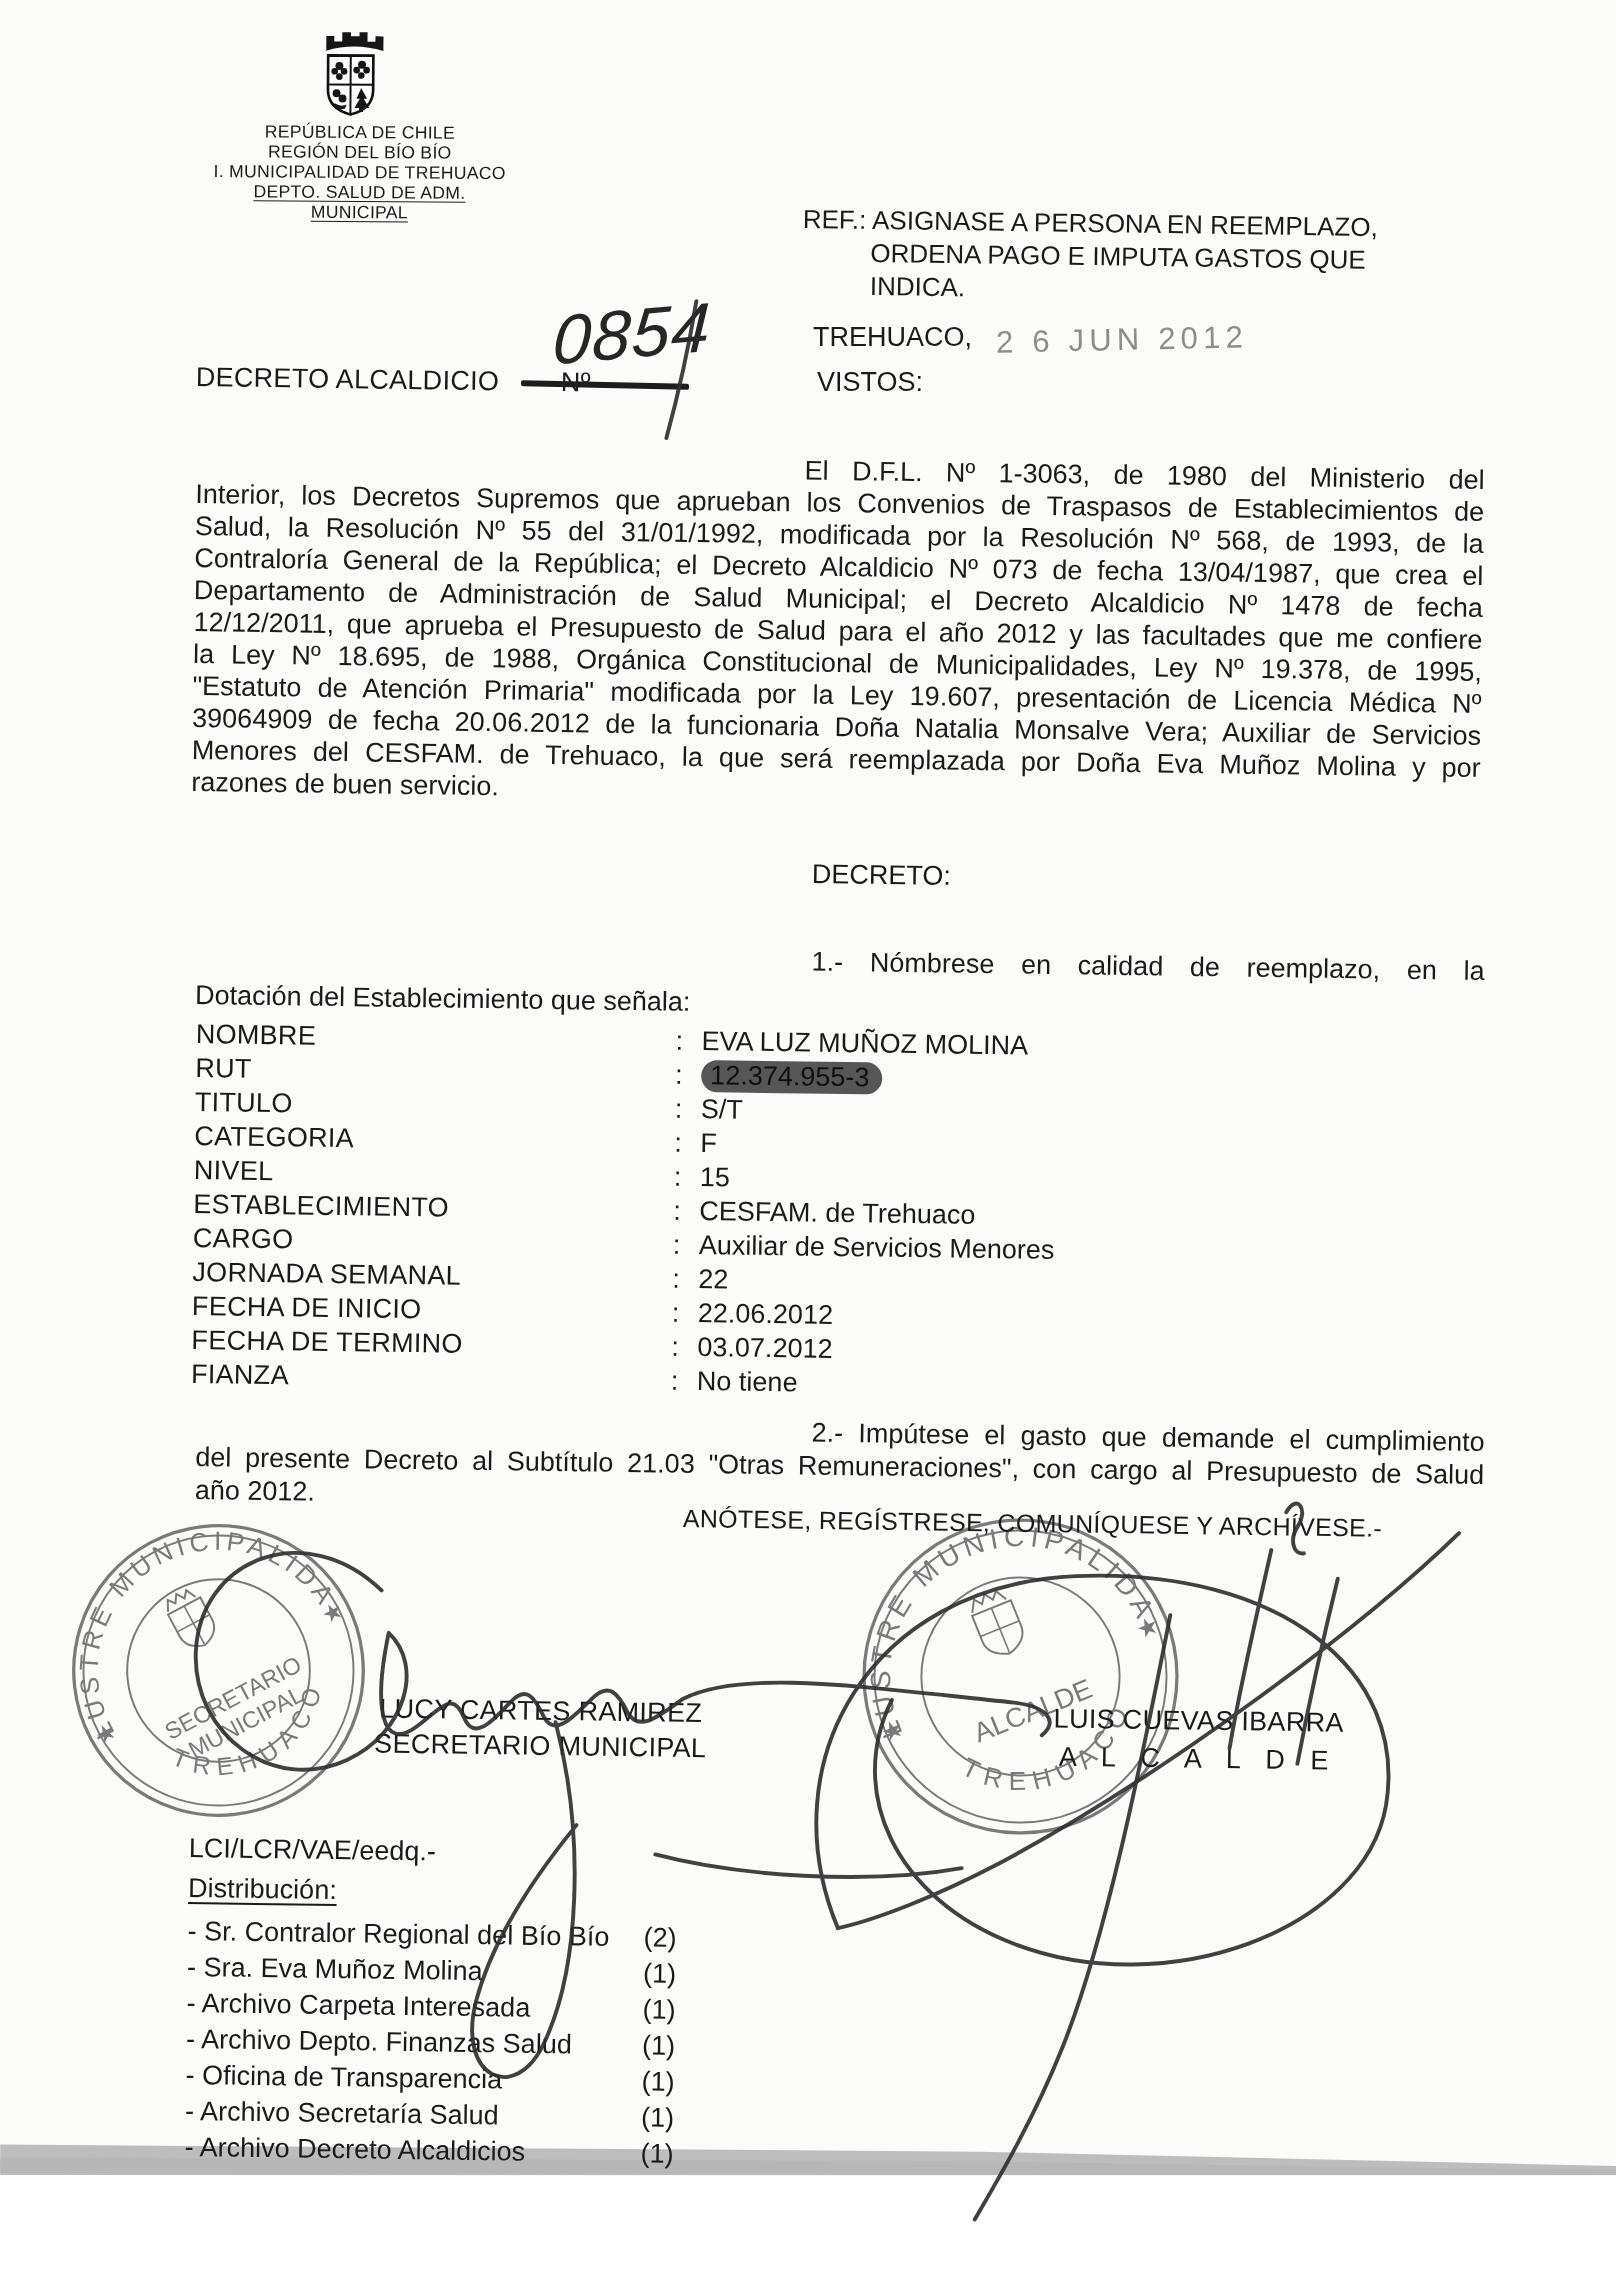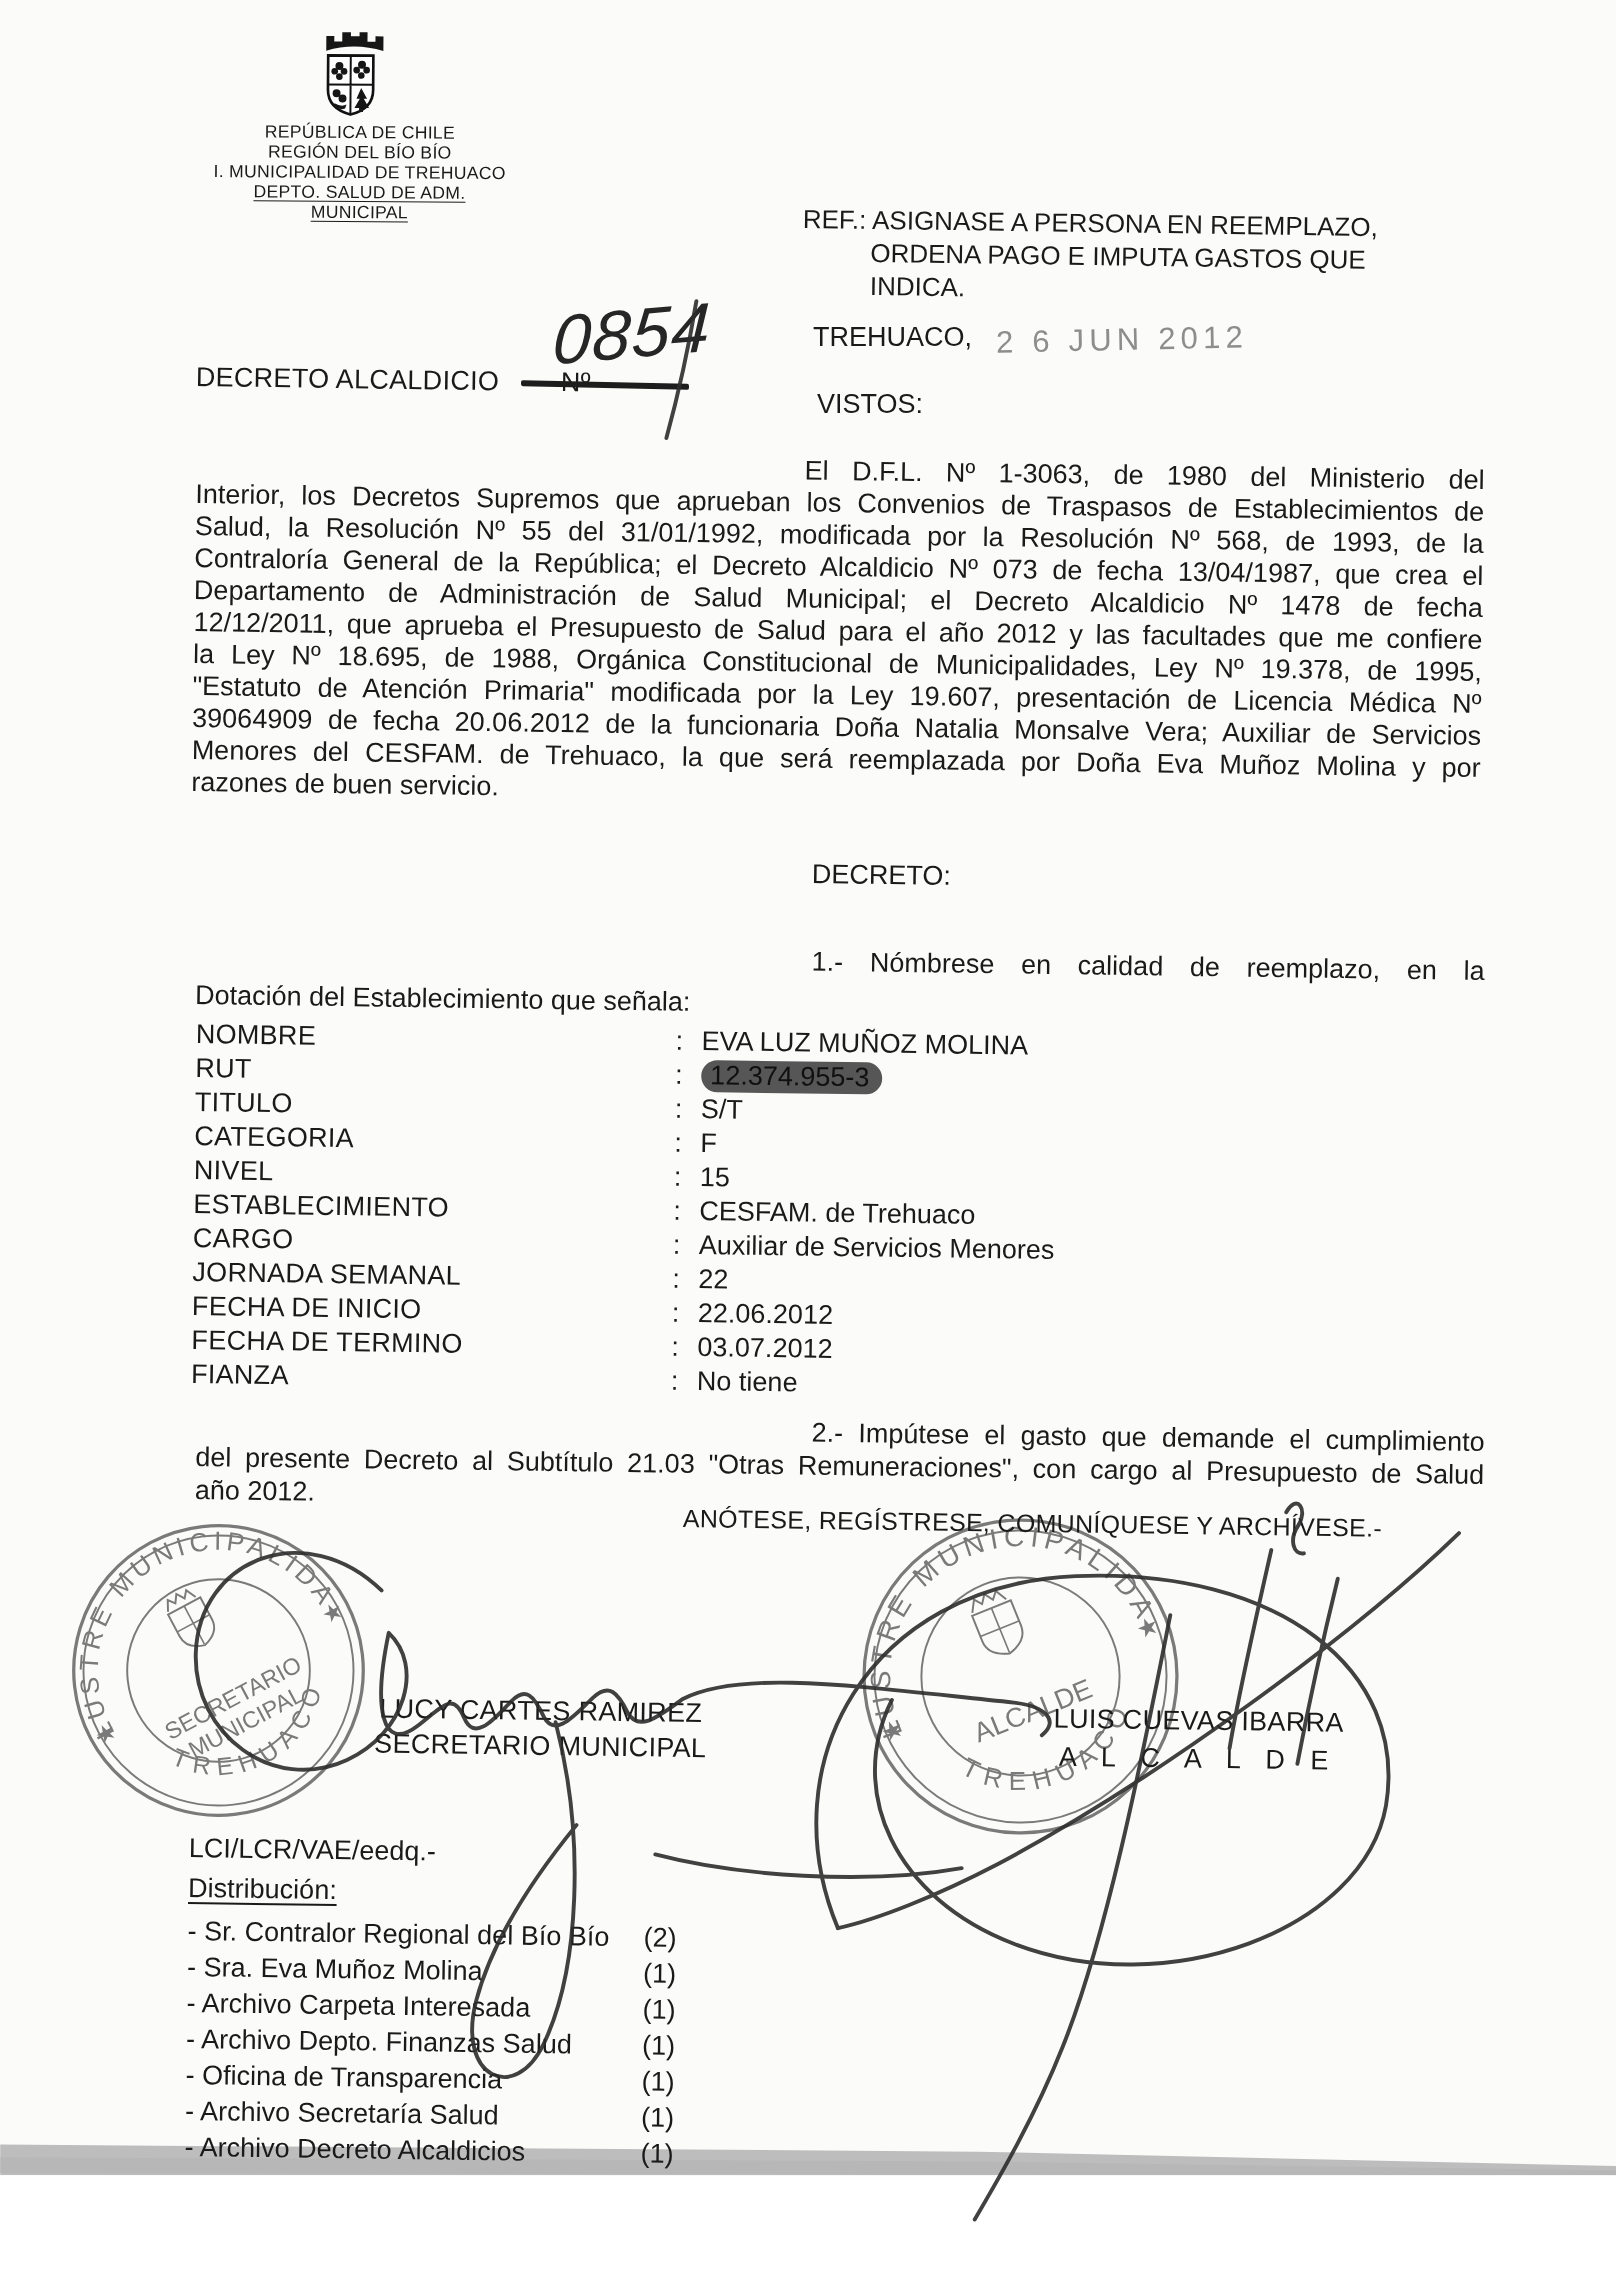--- a/index.html
+++ b/index.html
@@ -116,21 +116,21 @@
   <div class="abs txt decree-line tilt" style="left:196px; top:362px;">
     <span>DECRETO ALCALDICIO</span>
     <span style="display:inline-block; width:46px;"></span>
     <span>Nº</span>
   </div>
   <div class="abs txt hand-number" style="left:555px; top:301px;">0854</div>
   <div class="abs txt num-underline" style="left:521px; top:382px; width:168px; height:5.9px;"></div>
 
   <div class="abs txt t41" style="left:813px; top:322px;">TREHUACO,</div>
   <div class="abs txt date-stamp" style="left:996px; top:322px;">2 6 JUN 2012</div>
-  <div class="abs txt t41" style="left:817px; top:389px;">VISTOS:</div>
+  <div class="abs txt t41" style="left:817px; top:367px;">VISTOS:</div>
 
   <div class="abs txt para tilt" style="left:196px; top:446px;">
     <div class="jl jl-first">El  D.F.L.  Nº  1-3063,  de  1980  del  Ministerio  del</div>
     <div class="jl">Interior, los Decretos Supremos que aprueban los Convenios de Traspasos de Establecimientos de</div>
     <div class="jl">Salud, la Resolución Nº 55 del 31/01/1992, modificada por la Resolución Nº 568, de 1993, de la</div>
     <div class="jl">Contraloría General de la República; el Decreto Alcaldicio Nº 073 de fecha 13/04/1987, que crea el</div>
     <div class="jl">Departamento de Administración de Salud Municipal; el Decreto Alcaldicio Nº 1478 de fecha</div>
     <div class="jl">12/12/2011, que aprueba el Presupuesto de Salud para el año 2012 y las facultades que me confiere</div>
     <div class="jl">la Ley Nº 18.695, de 1988, Orgánica Constitucional de Municipalidades, Ley Nº 19.378, de 1995,</div>
     <div class="jl">"Estatuto de Atención Primaria" modificada por la Ley 19.607, presentación de Licencia Médica Nº</div>

